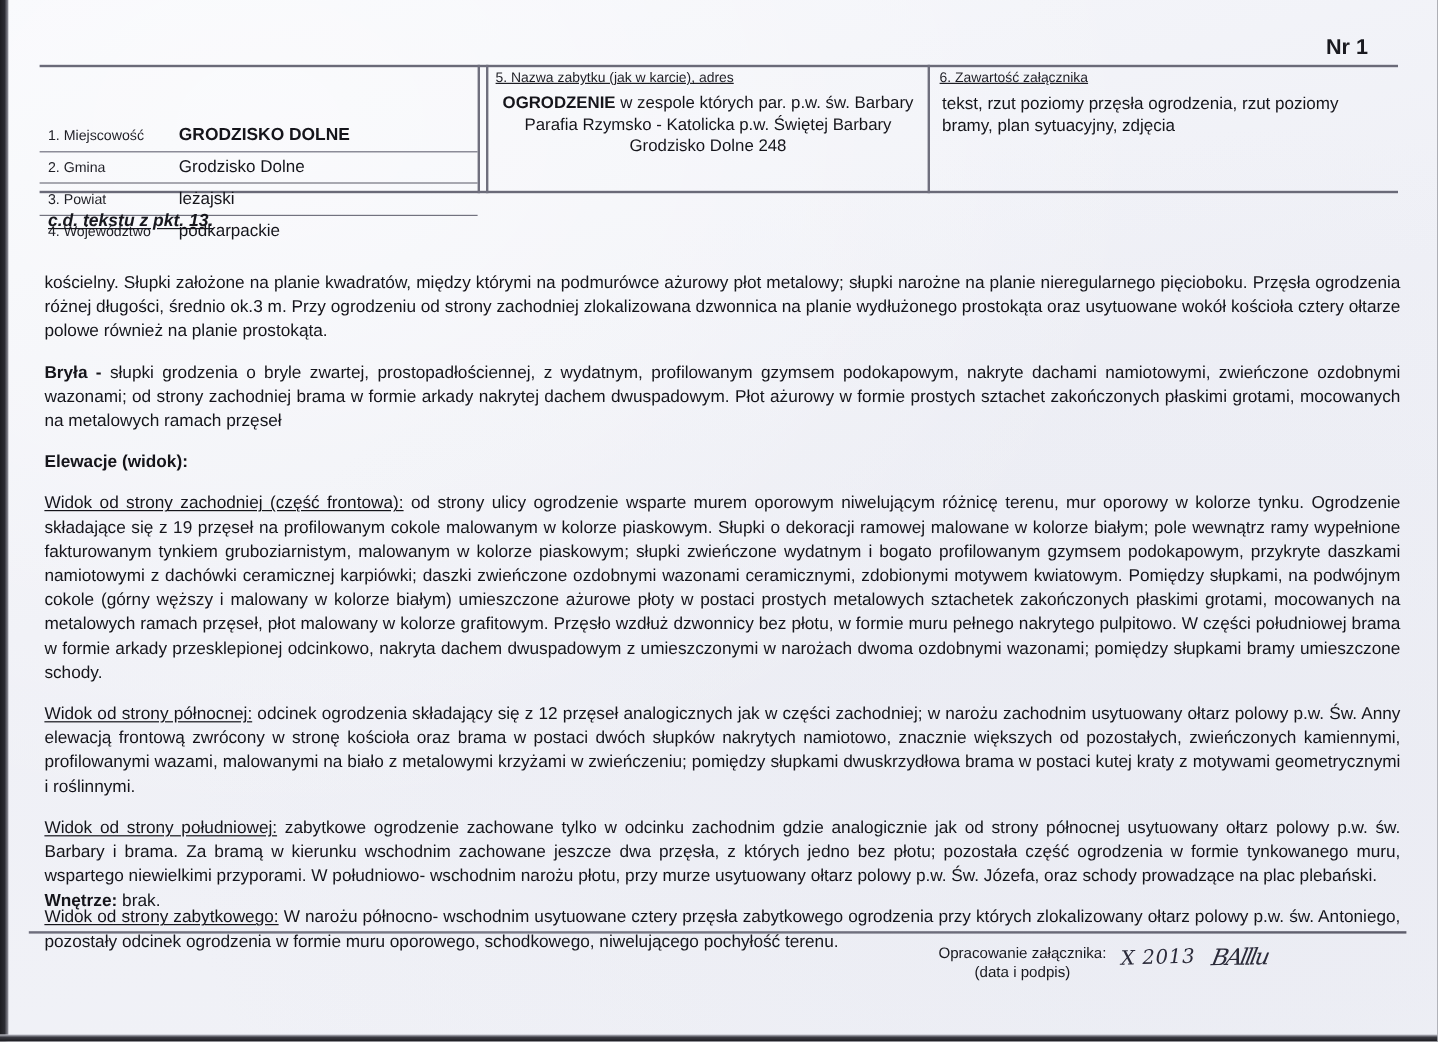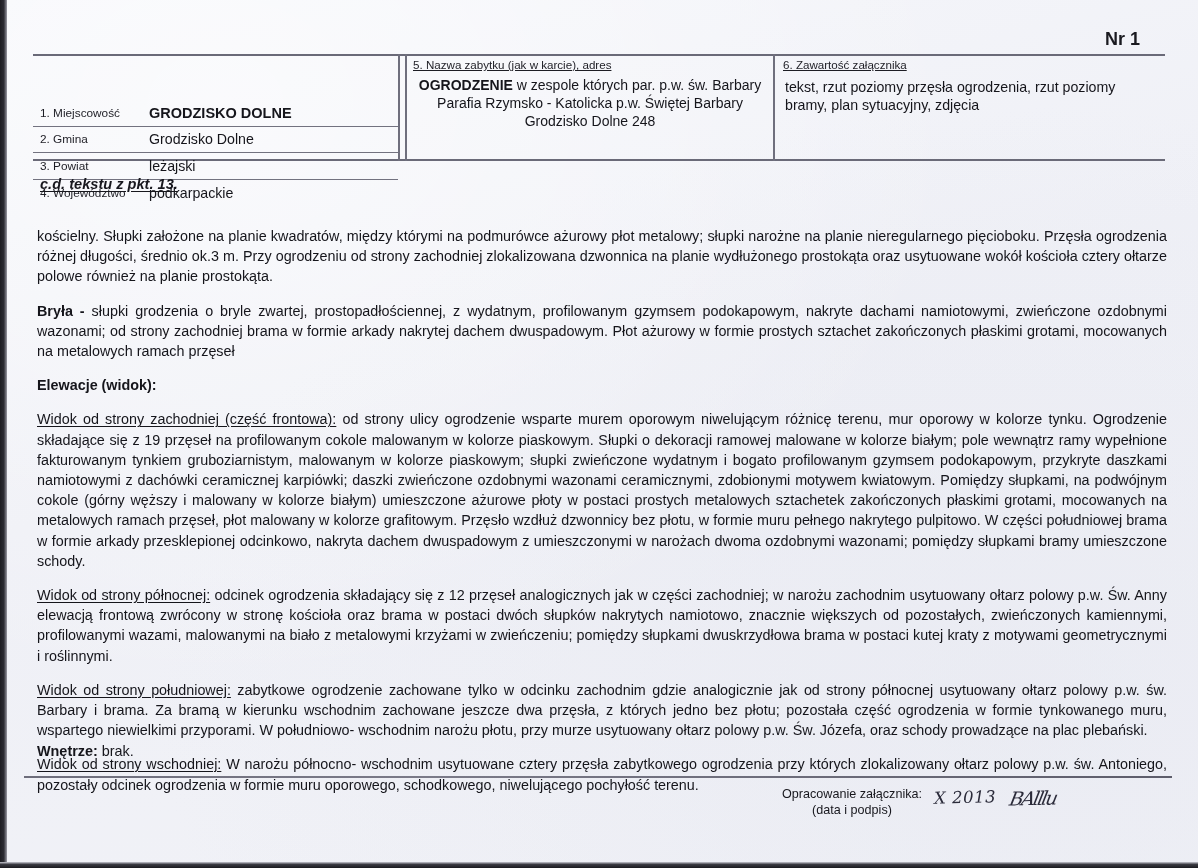--- a/index.html
+++ b/index.html
@@ -308,21 +308,21 @@
       <p><span class="lead">Bryła - </span><span>słupki grodzenia o bryle zwartej, prostopadłościennej, z wydatnym, profilowanym gzymsem podokapowym, nakryte dachami namiotowymi, zwieńczone ozdobnymi wazonami; od strony zachodniej brama w formie arkady nakrytej dachem dwuspadowym. Płot ażurowy w formie prostych  sztachet zakończonych płaskimi grotami, mocowanych na metalowych ramach przęseł</span></p>
 
       <p class="section-head">Elewacje (widok):</p>
 
       <p class="para-block"><span class="sub-head">Widok od strony zachodniej (część frontowa):</span><span> od strony ulicy ogrodzenie wsparte murem oporowym niwelującym różnicę terenu, mur oporowy w kolorze tynku. Ogrodzenie składające się z 19 przęseł na profilowanym cokole malowanym w kolorze piaskowym. Słupki o dekoracji ramowej malowane w kolorze białym; pole wewnątrz ramy wypełnione fakturowanym tynkiem gruboziarnistym, malowanym w kolorze piaskowym; słupki zwieńczone wydatnym i bogato profilowanym gzymsem podokapowym, przykryte daszkami namiotowymi z dachówki ceramicznej karpiówki; daszki zwieńczone ozdobnymi wazonami ceramicznymi, zdobionymi motywem kwiatowym. Pomiędzy słupkami, na podwójnym cokole (górny węższy i malowany w kolorze białym) umieszczone ażurowe płoty w postaci prostych metalowych sztachetek zakończonych płaskimi grotami, mocowanych na metalowych ramach przęseł, płot malowany w kolorze grafitowym. Przęsło wzdłuż dzwonnicy bez płotu, w formie muru pełnego nakrytego pulpitowo. W części południowej brama w formie arkady przesklepionej odcinkowo, nakryta dachem dwuspadowym z umieszczonymi w narożach dwoma ozdobnymi wazonami; pomiędzy słupkami bramy umieszczone schody.</span></p>
 
       <p class="para-block"><span class="sub-head">Widok od strony północnej:</span><span> odcinek ogrodzenia składający się z 12 przęseł analogicznych jak w części zachodniej; w narożu zachodnim usytuowany ołtarz polowy p.w. Św. Anny elewacją frontową zwrócony w stronę kościoła oraz brama w postaci dwóch słupków nakrytych namiotowo, znacznie większych od pozostałych, zwieńczonych kamiennymi, profilowanymi wazami, malowanymi na biało z metalowymi krzyżami w zwieńczeniu; pomiędzy słupkami dwuskrzydłowa brama w postaci kutej kraty z motywami geometrycznymi i roślinnymi.</span></p>
 
       <p class="para-block"><span class="sub-head">Widok od strony południowej:</span><span> zabytkowe ogrodzenie zachowane tylko w odcinku zachodnim gdzie analogicznie jak od strony północnej usytuowany ołtarz polowy p.w. św. Barbary i brama. Za bramą w kierunku wschodnim zachowane jeszcze dwa przęsła, z których jedno bez płotu; pozostała część ogrodzenia w formie tynkowanego muru, wspartego niewielkimi przyporami. W południowo- wschodnim narożu płotu, przy murze usytuowany ołtarz polowy p.w. Św. Józefa, oraz schody prowadzące na plac plebański.</span></p>
 
-      <p class="para-block tight"><span class="sub-head">Widok od strony wschodniej:</span><span> W narożu północno- wschodnim usytuowane cztery przęsła zabytkowego ogrodzenia przy których zlokalizowany ołtarz polowy p.w. św. Antoniego, pozostały odcinek ogrodzenia w formie muru oporowego, schodkowego, niwelującego pochyłość terenu.</span></p>
+      <p class="para-block tight"><span class="sub-head">Widok od strony zabytkowego:</span><span> W narożu północno- wschodnim usytuowane cztery przęsła zabytkowego ogrodzenia przy których zlokalizowany ołtarz polowy p.w. św. Antoniego, pozostały odcinek ogrodzenia w formie muru oporowego, schodkowego, niwelującego pochyłość terenu.</span></p>
 
     </div>
 
     <div class="wnetrze"><b>Wnętrze:</b><span> brak.</span></div>
 
     <div class="footer-rule"></div>
 
     <div class="sign-block">
       <div class="sign-label">
         <div>Opracowanie załącznika:</div>

